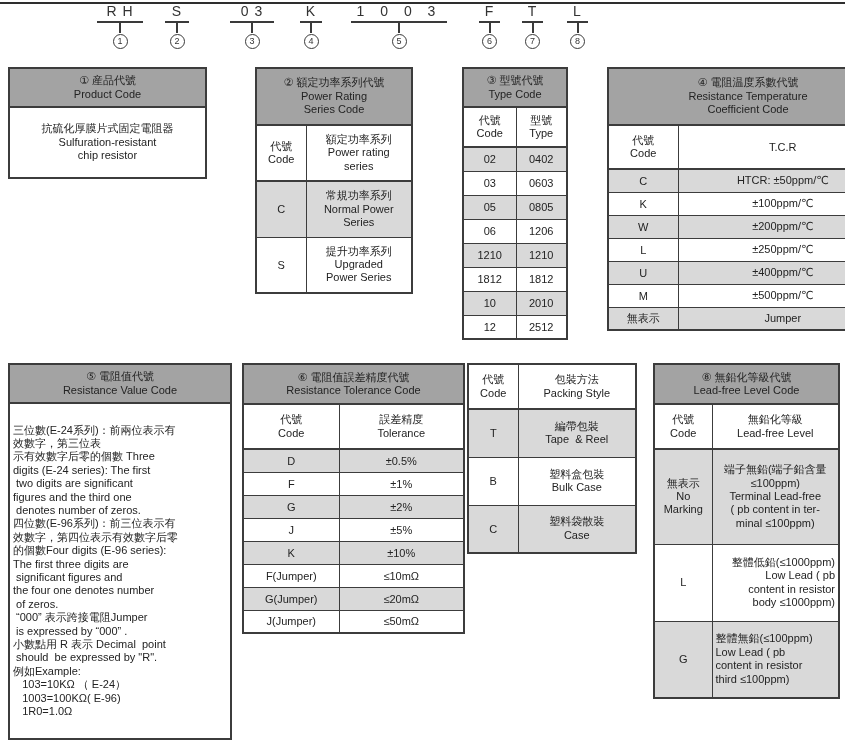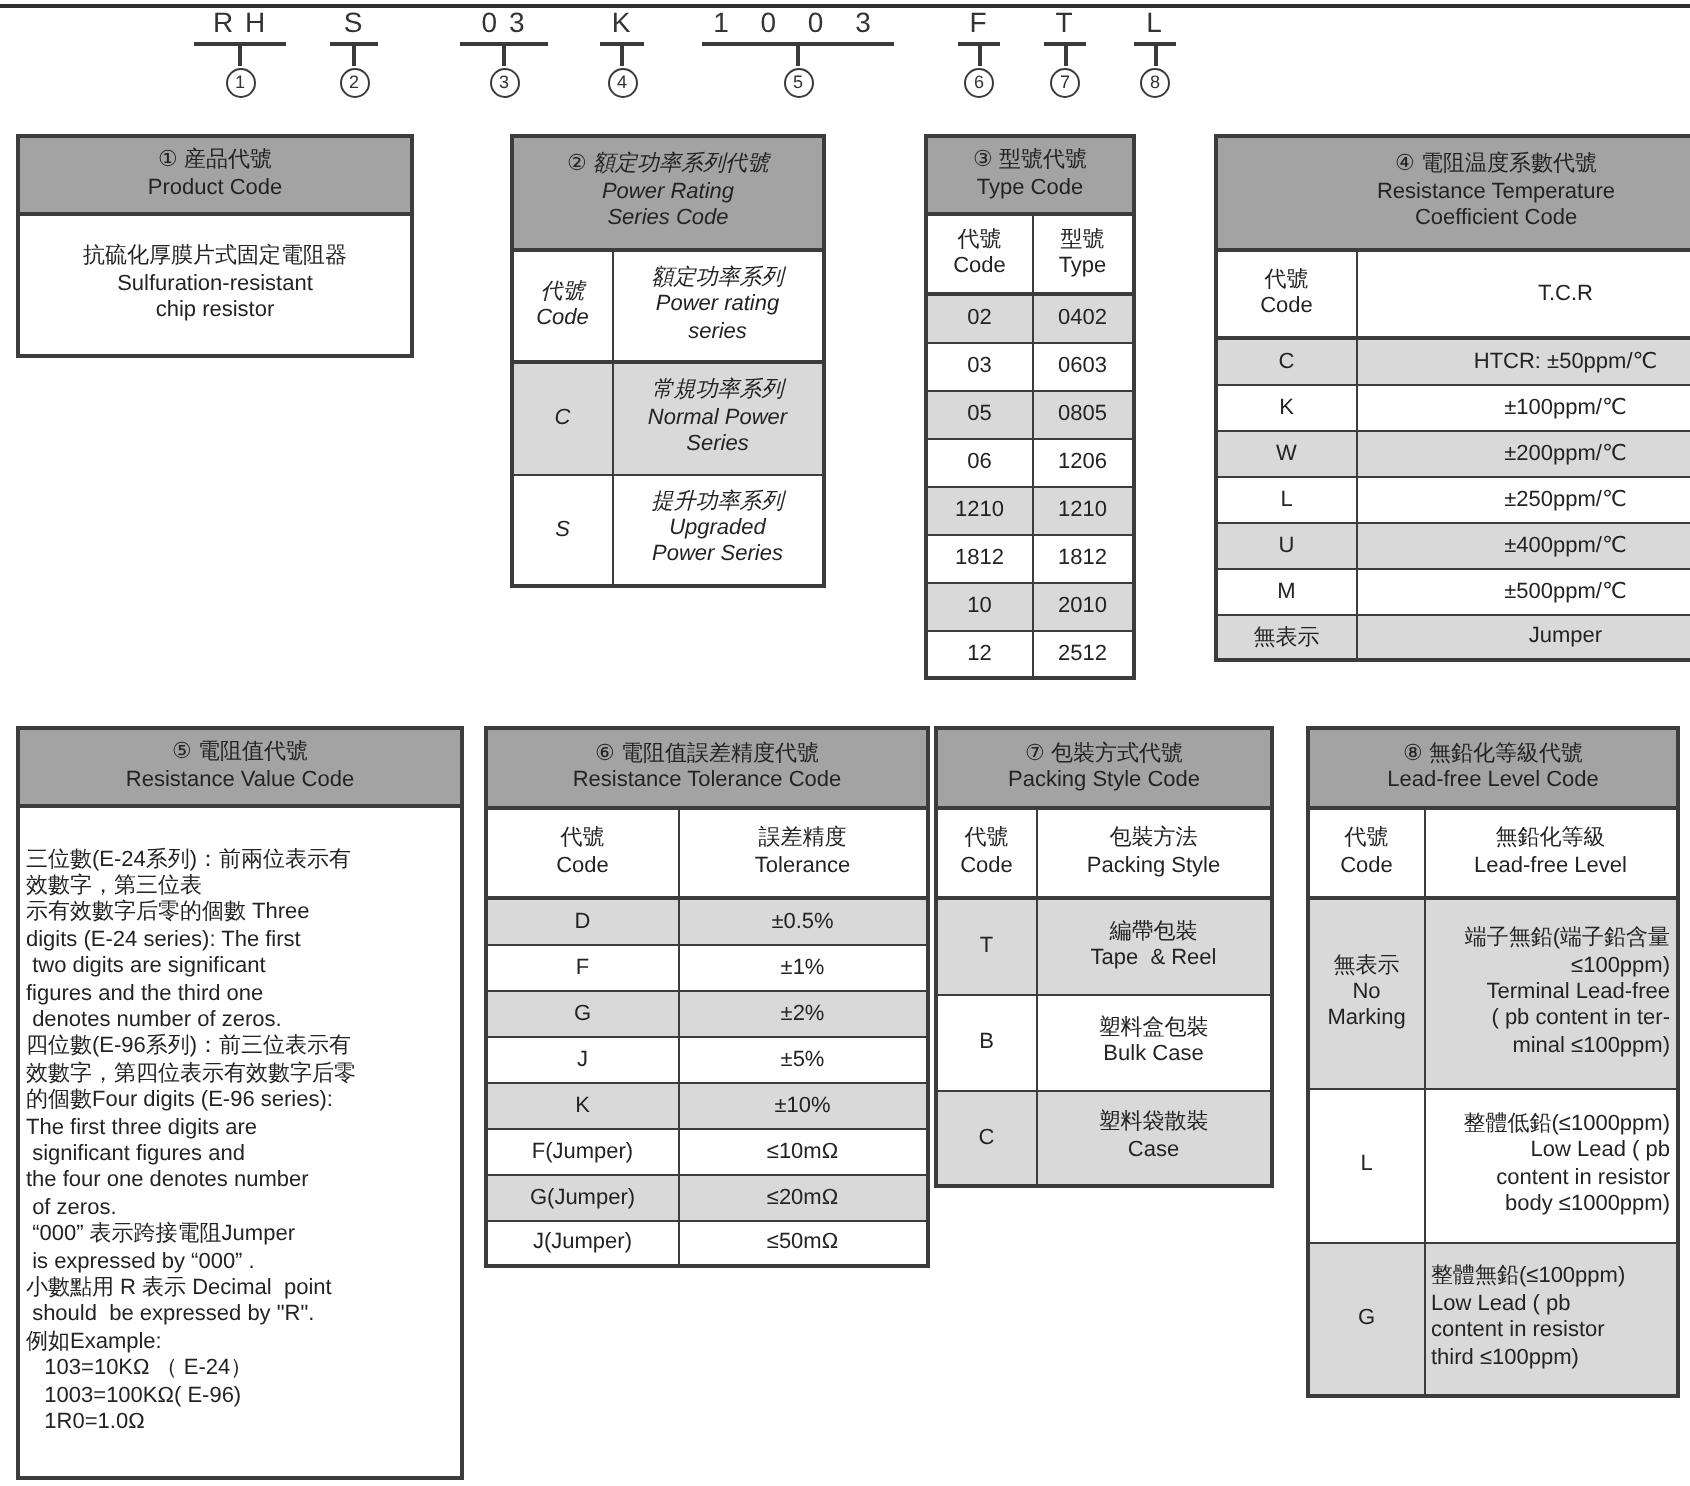--- a/index.html
+++ b/index.html
@@ -97,21 +97,21 @@
     <tr style="height:71px">
         <td>
           <div class="lines">抗硫化厚膜片式固定電阻器
 Sulfuration-resistant
 chip resistor</div>
         </td>
       </tr>
   </tbody>
 </table>
 
-<table class="tbl" style="left:255px;top:67px;width:158px;font-style:italic;">
+<table class="tbl" style="left:255px;top:67px;width:158px;">
   <colgroup>
       <col style="width:50px">
       <col>
     </colgroup>
   <tbody>
     <tr style="height:57px">
         <th class="hdr" colspan="2">
           <div class="lines">② 額定功率系列代號
 Power Rating
 Series Code</div>
@@ -348,26 +348,20 @@
       </tr>
   </tbody>
 </table>
 
 <table class="tbl" style="left:467px;top:363px;width:170px;">
   <colgroup>
       <col style="width:50px">
       <col>
     </colgroup>
   <tbody>
-    <tr style="height:40px">
-        <th class="hdr" colspan="2">
-          <div class="lines">⑦ 包裝方式代號
-Packing Style Code</div>
-        </th>
-      </tr>
     <tr class="colhead" style="height:45px">
       <td>
           <div class="lines">代號
 Code</div>
         </td>
       <td>
           <div class="lines">包裝方法
 Packing Style</div>
         </td>
     </tr>
@@ -416,21 +410,21 @@
           <div class="lines">無鉛化等級
 Lead-free Level</div>
         </td>
     </tr>
     <tr class="shade" style="height:95px">
       <td>
           <div class="lines">無表示
 No
 Marking</div>
         </td>
-      <td class="leftpad" style="text-align:right">
+      <td class="leftpad" style="text-align:center">
           <div class="lines">端子無鉛(端子鉛含量
 ≤100ppm)
 Terminal Lead-free
 ( pb content in ter-
 minal ≤100ppm)</div>
         </td>
     </tr>
     <tr style="height:77px">
       <td>
           <div class="lines">L</div>

